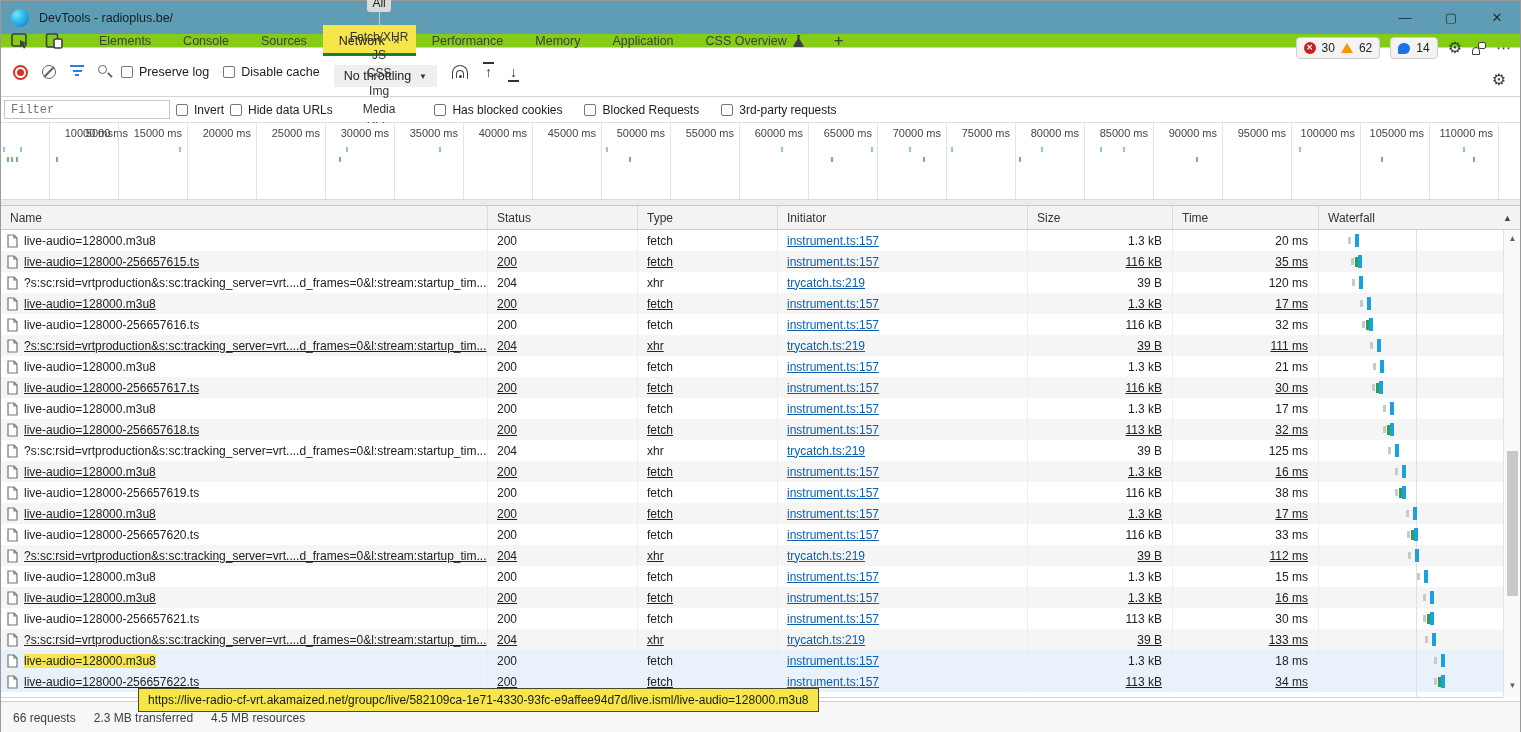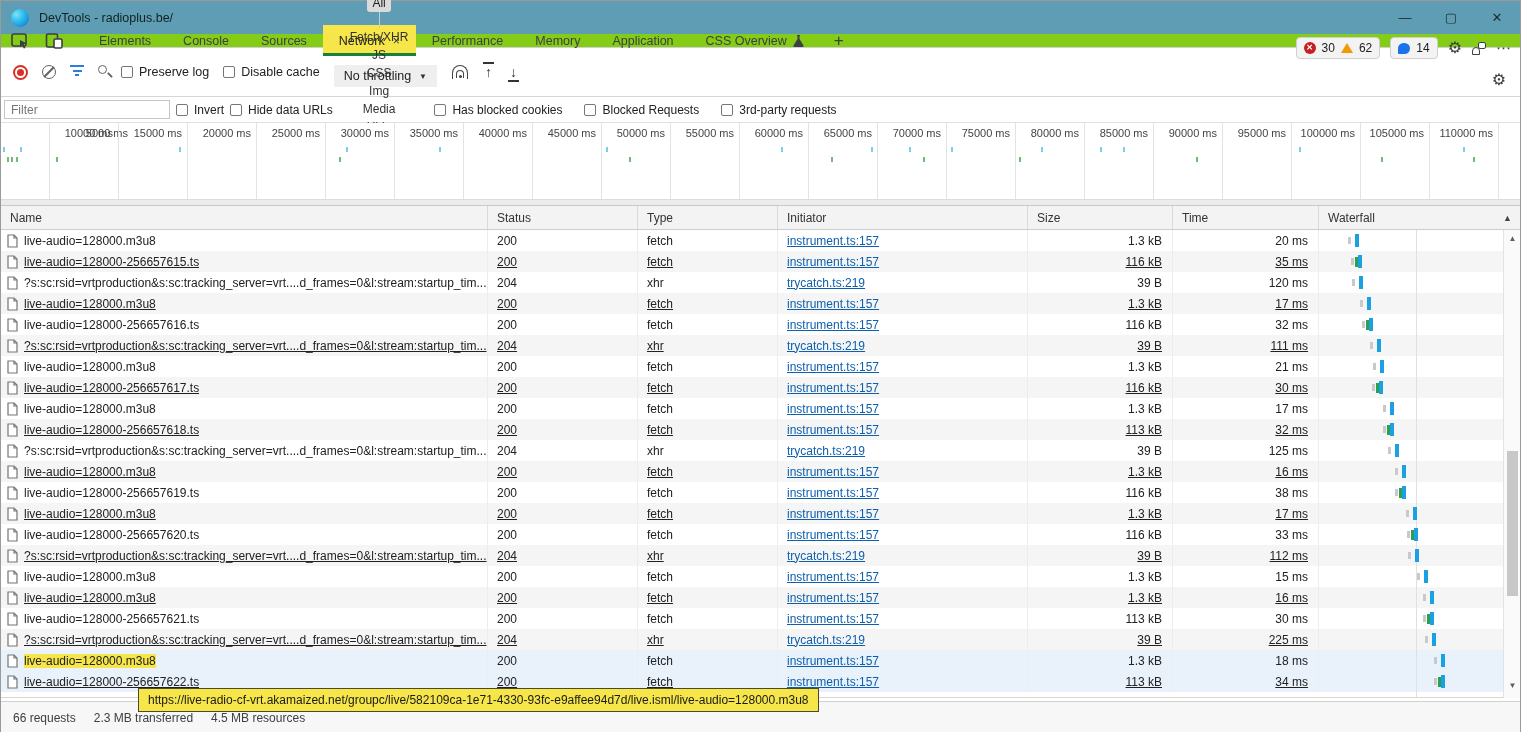--- a/index.html
+++ b/index.html
@@ -52,21 +52,21 @@
   .wifi .a1 { position:absolute; left:1px; top:0; width:16px; height:14px; border:1.8px solid #444; border-bottom:none; border-radius:9px 9px 0 0; }
   .wifi .a2 { position:absolute; left:5px; top:5px; width:8px; height:8px; border:1.8px solid #444; border-bottom:none; border-radius:5px 5px 0 0; }
   .wifi .dot { position:absolute; left:8px; top:10px; width:3px; height:3px; background:#444; border-radius:50%; }
   .arrow-ic { position:relative; font-size:14px; color:#333; line-height:1; padding:0 2px; }
   .arrow-ic.import::before { content:""; position:absolute; left:0; right:0; top:-3px; height:1.8px; background:#333; }
   .arrow-ic.export::after { content:""; position:absolute; left:0; right:0; bottom:-3px; height:1.8px; background:#333; }
   .nettoolbar .right-gear { position:absolute; right:14px; top:7px; }
 
   
   .filterbar { position:absolute; left:0; top:96px; width:100%; height:26px; background:#fff; border-bottom:1px solid #e0e0e0; display:flex; align-items:center; font-size:12px; }
-  .filter-input { width:166px; height:19px; margin-left:3px; border:1px solid #c6c6c6; padding:0 6px; font-size:12px; font-family:Liberation Sans, sans-serif; color:#202124; }
+  .filter-input { width:166px; height:19px; margin-left:3px; border:1px solid #c6c6c6; padding:0 6px; font-size:12px; font-family:Liberation Mono, monospace; color:#202124; }
   .filter-input::placeholder { color:#767676; }
   .filterbar .cb { margin-left:6px; }
   .chips { display:flex; align-items:center; margin-left:12px;flex-direction:column; }
   .chip { padding:2px 5px; margin-right:7px; color:#333; border-radius:3px; white-space:nowrap; }
   .chip.active { background:#dbdbdb; color:#202020; }
   .chip-sep { width:1px; height:16px; background:#ccc; margin:0 8px 0 1px; }
   .extra-cbs { display:flex; align-items:center; gap:16px; margin-left:8px; }
 
   
   .overview { position:absolute; left:0; top:122px; width:100%; height:76px; background:#fff; overflow:hidden; }
@@ -799,21 +799,21 @@
             </svg>
           </span>
           <span class="name-text">?s:sc:rsid=vrtproduction&amp;s:sc:tracking_server=vrt....d_frames=0&amp;l:stream:startup_tim...</span>
         </div>
         <div class="cell">204</div>
         <div class="cell">xhr</div>
         <div class="cell">
           <a>trycatch.ts:219</a>
         </div>
         <div class="cell r">39 B</div>
-        <div class="cell r">225 ms</div>
+        <div class="cell r">133 ms</div>
         <div class="cell wf-cell">
           <span class="wf-stub" style="left: 106px;"></span>
           <span class="wf-bar" style="left: 113px;"></span>
         </div>
       </div>
       <div class="row cols sel">
         <div class="cell name-cell">
           <span class="file-ic">
             <svg width="11" height="14" viewBox="0 0 11 14">
               <path d="M1 1 H7 L10 4 V13 H1 Z" fill="#fff" stroke="#757575" stroke-width="1.2"></path>

